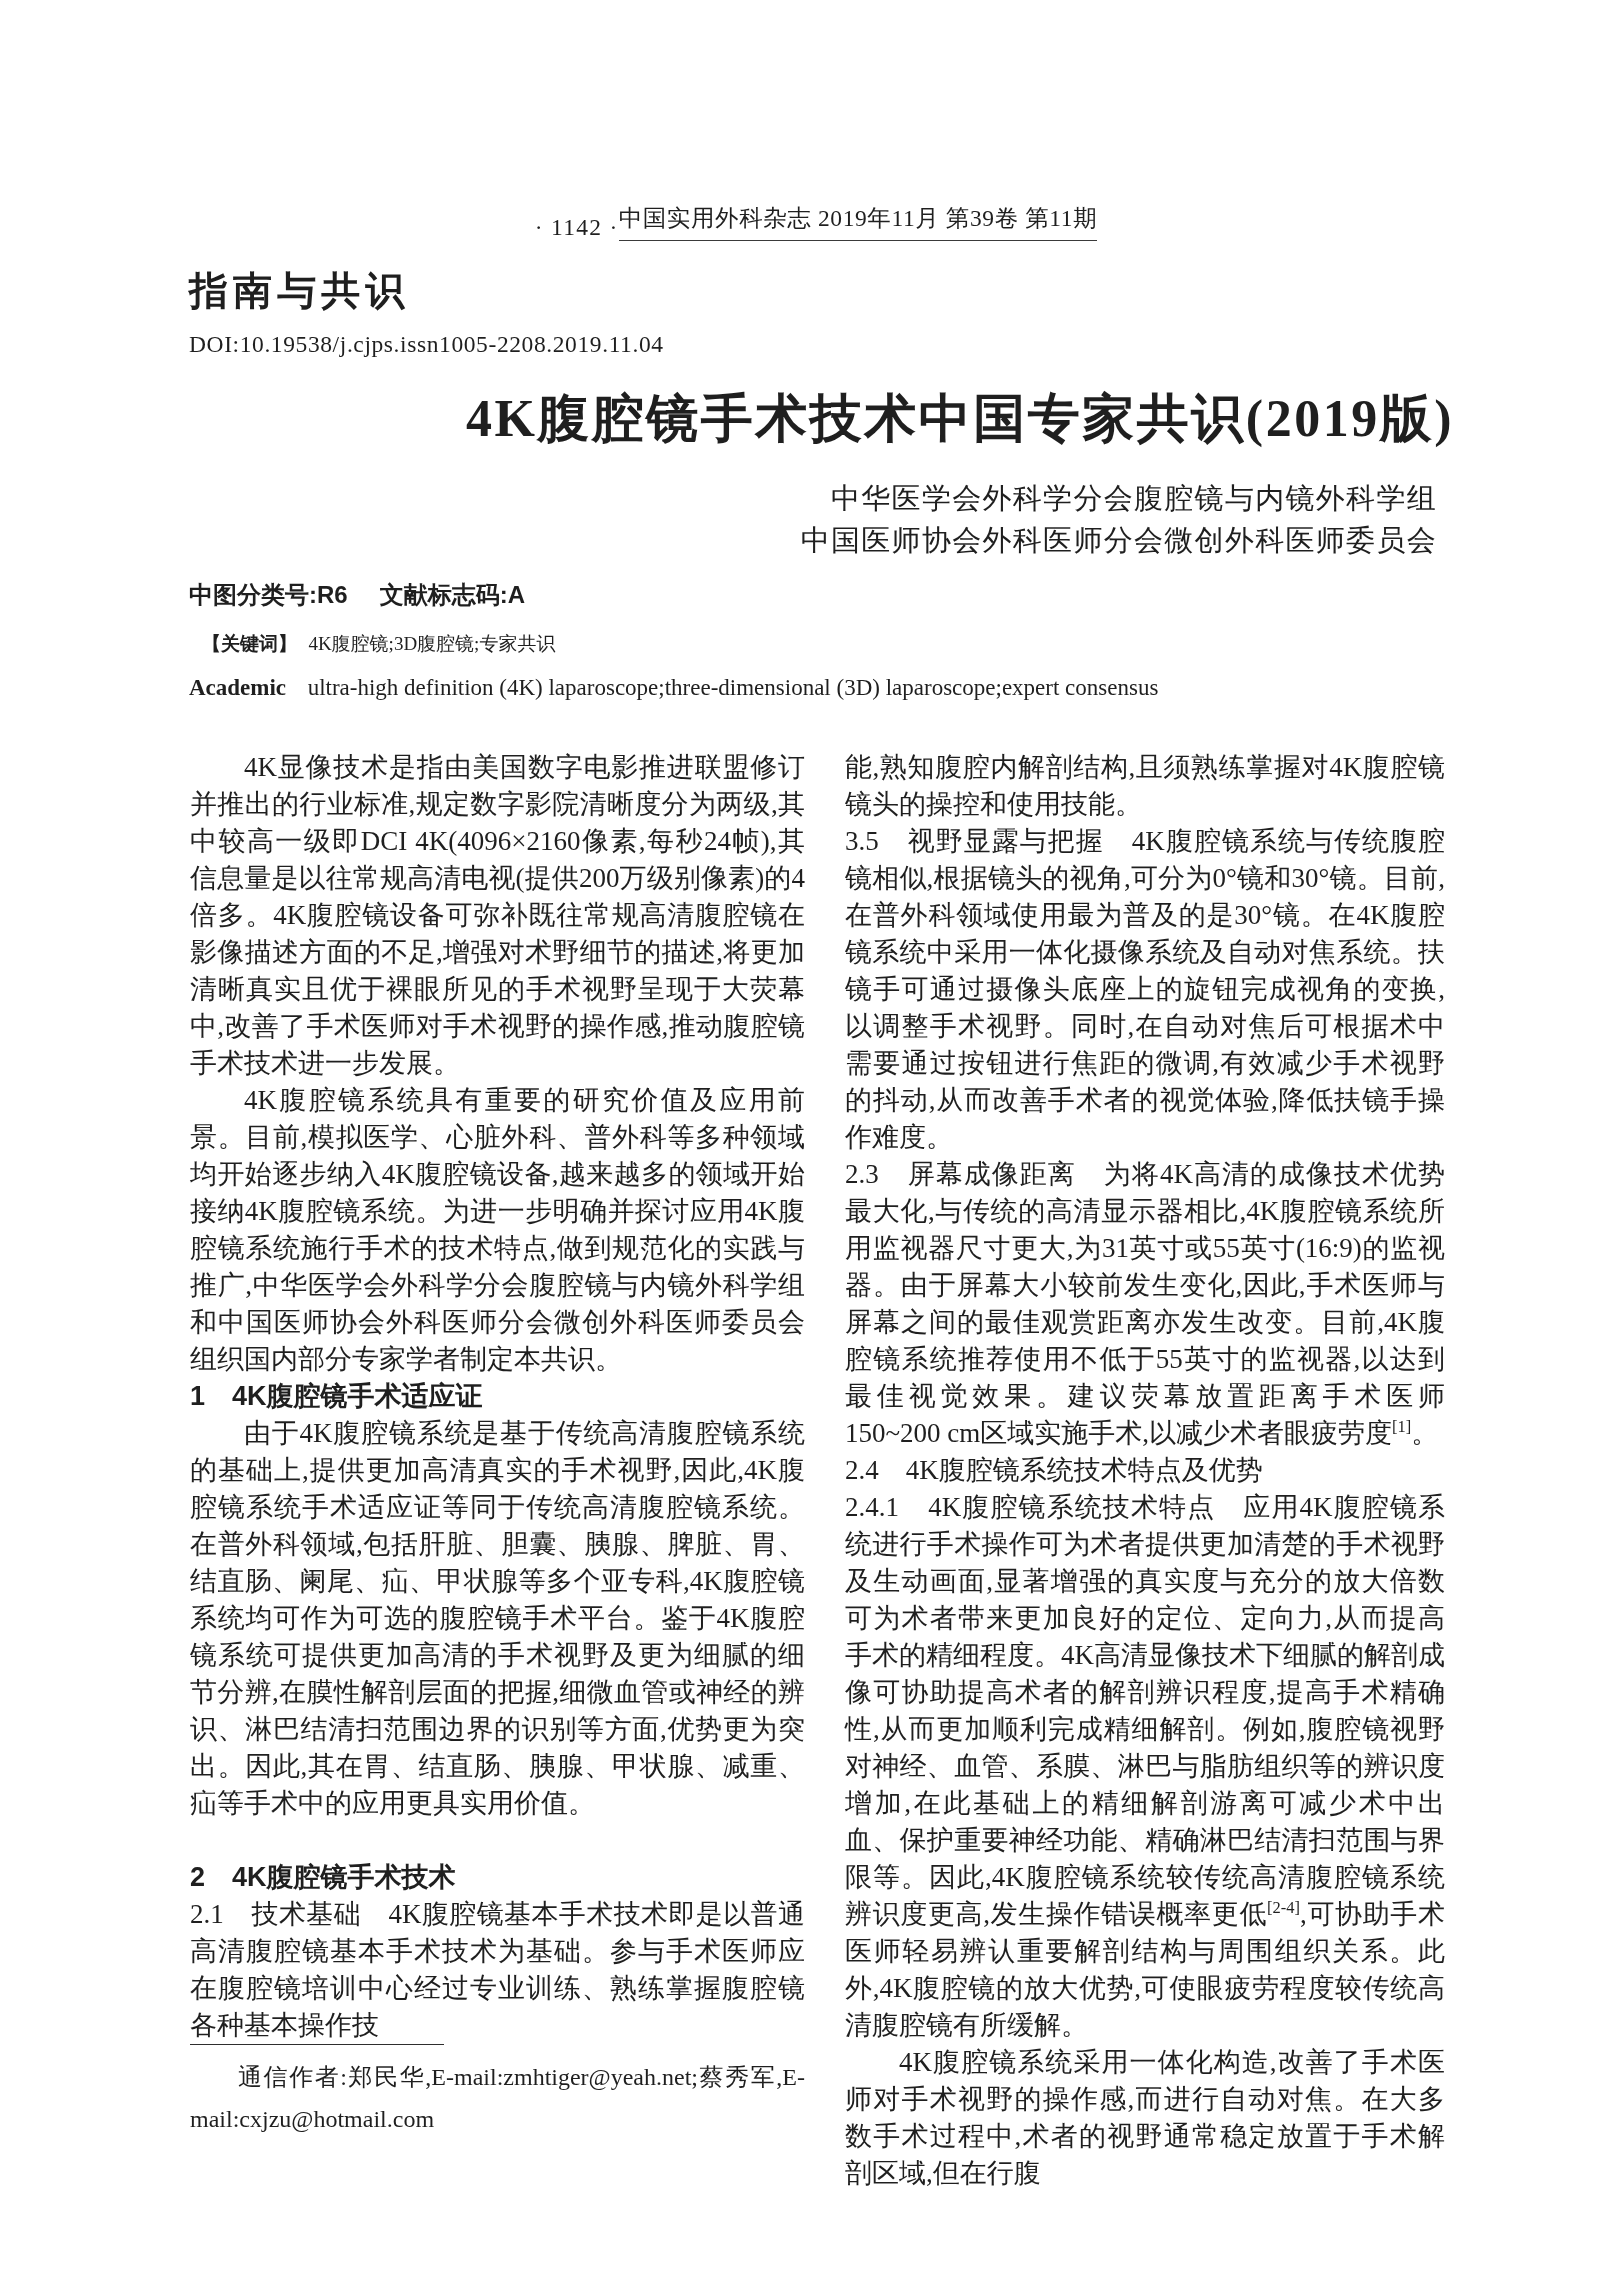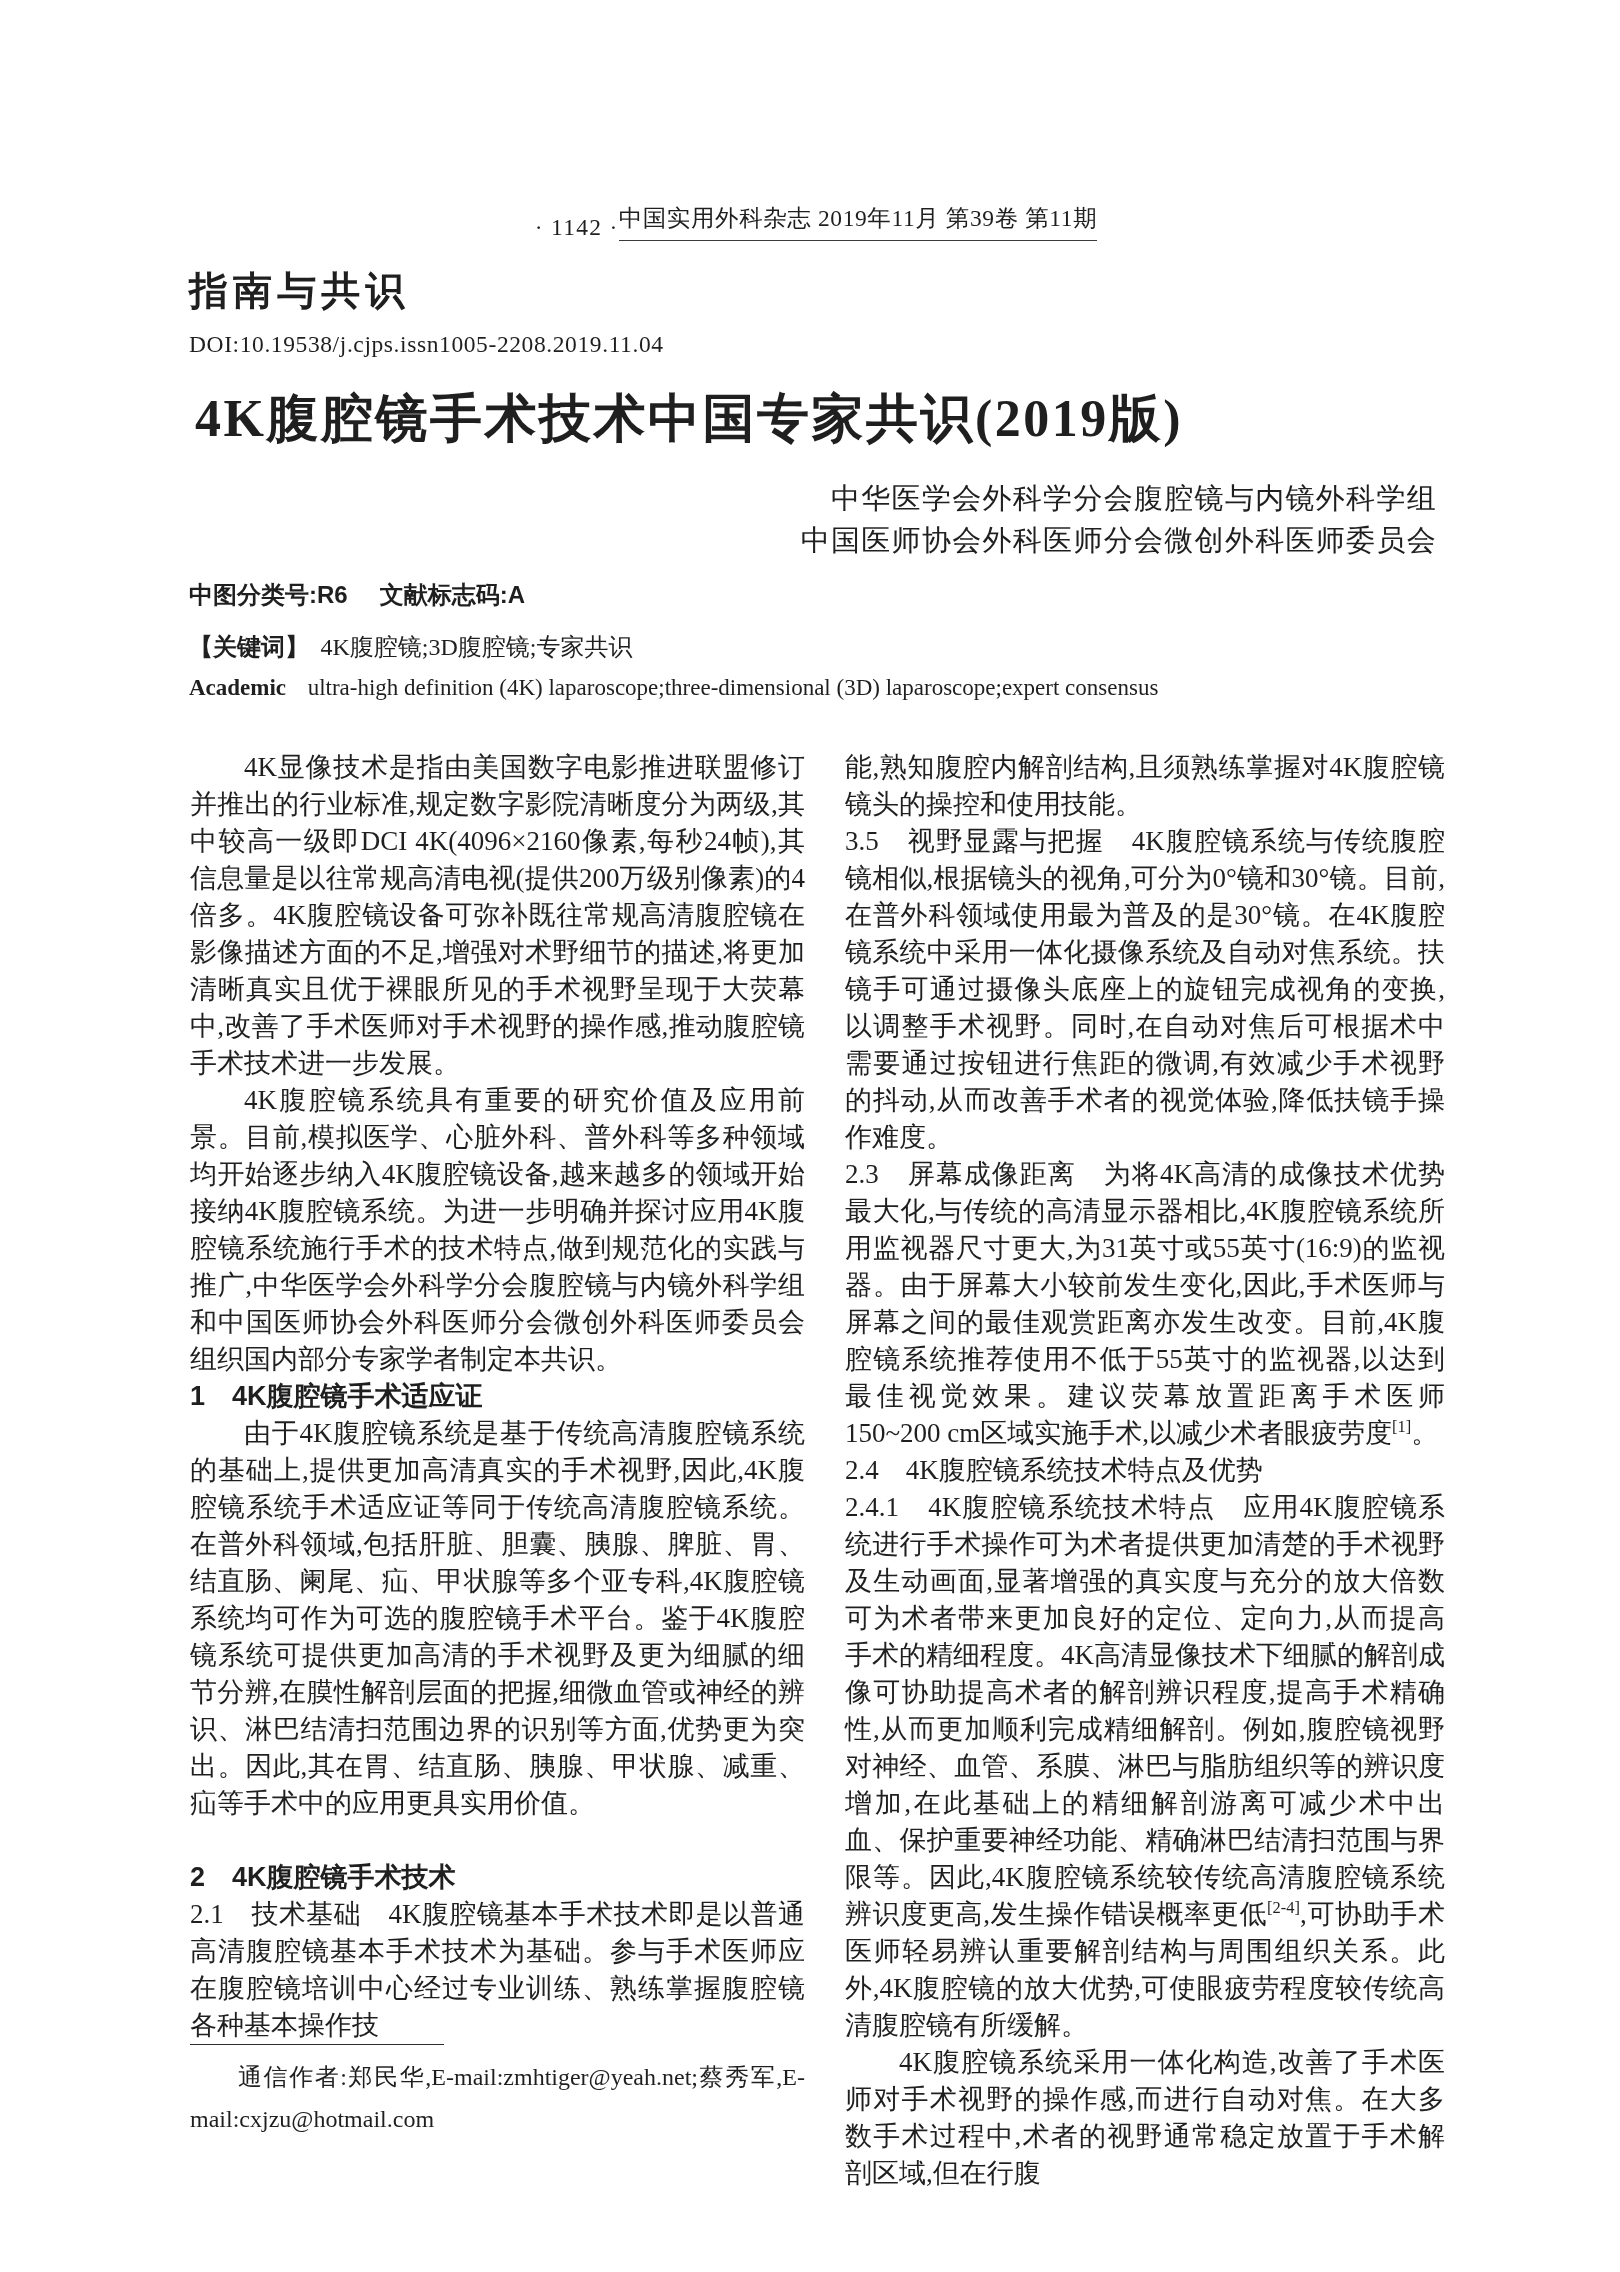--- a/index.html
+++ b/index.html
@@ -15,32 +15,32 @@
   }
   .page-num { letter-spacing:1.3px; }
   .jcite { border-bottom:1.9px solid #3a3a3a; padding-bottom:6.3px; letter-spacing:0.6px; }
   .sec-label {
     position:absolute; top:264px; left:189px;
     font-family:"Liberation Sans","DejaVu Sans",sans-serif;
     font-weight:700; font-size:39px; letter-spacing:5.1px;
   }
   .doi { position:absolute; top:331px; left:189px; font-size:23.5px; letter-spacing:0.6px; }
   .title {
-    position:absolute; top:384px; left:195px; width:1252px; text-align:left;
+    position:absolute; top:384px; left:202px; width:1252px; text-align:right;
     font-size:52px; font-weight:700; letter-spacing:2.5px; white-space:nowrap;
   }
   .author { position:absolute; left:185px; width:1252px; text-align:right; font-size:29px; letter-spacing:1.3px; }
   .author.a1 { top:479px; }
   .author.a2 { top:521px; }
   .meta {
     position:absolute; top:579px; left:189px; font-size:24px;
     font-family:"Liberation Sans","DejaVu Sans",sans-serif; font-weight:700;
   }
   .meta .gap { display:inline-block; width:32px; }
-  .kwcn { position:absolute; top:631px; left:189px; font-size:24px; width:1252px; }
+  .kwcn { position:absolute; top:631px; left:202px; font-size:19px; width:1252px; }
   .kwcn .lbl { font-family:"Liberation Sans","DejaVu Sans",sans-serif; font-weight:700; margin-right:11.4px; }
   .kwen { position:absolute; top:675px; left:189px; font-size:23px; width:1252px; }
   .kwen .lbl { font-weight:700; margin-right:21.6px; }
   .col { position:absolute; top:749px; font-size:27px; line-height:37px; text-align:justify; }
   .col p { margin:0; }
   .left  { left:190px;  width:615px; height:1365px; display:flex; flex-direction:column; }
   .right { left:845px; width:600px; }
   .indent { text-indent:2em; }
   .hsec {
     font-family:"Liberation Sans","DejaVu Sans",sans-serif;

